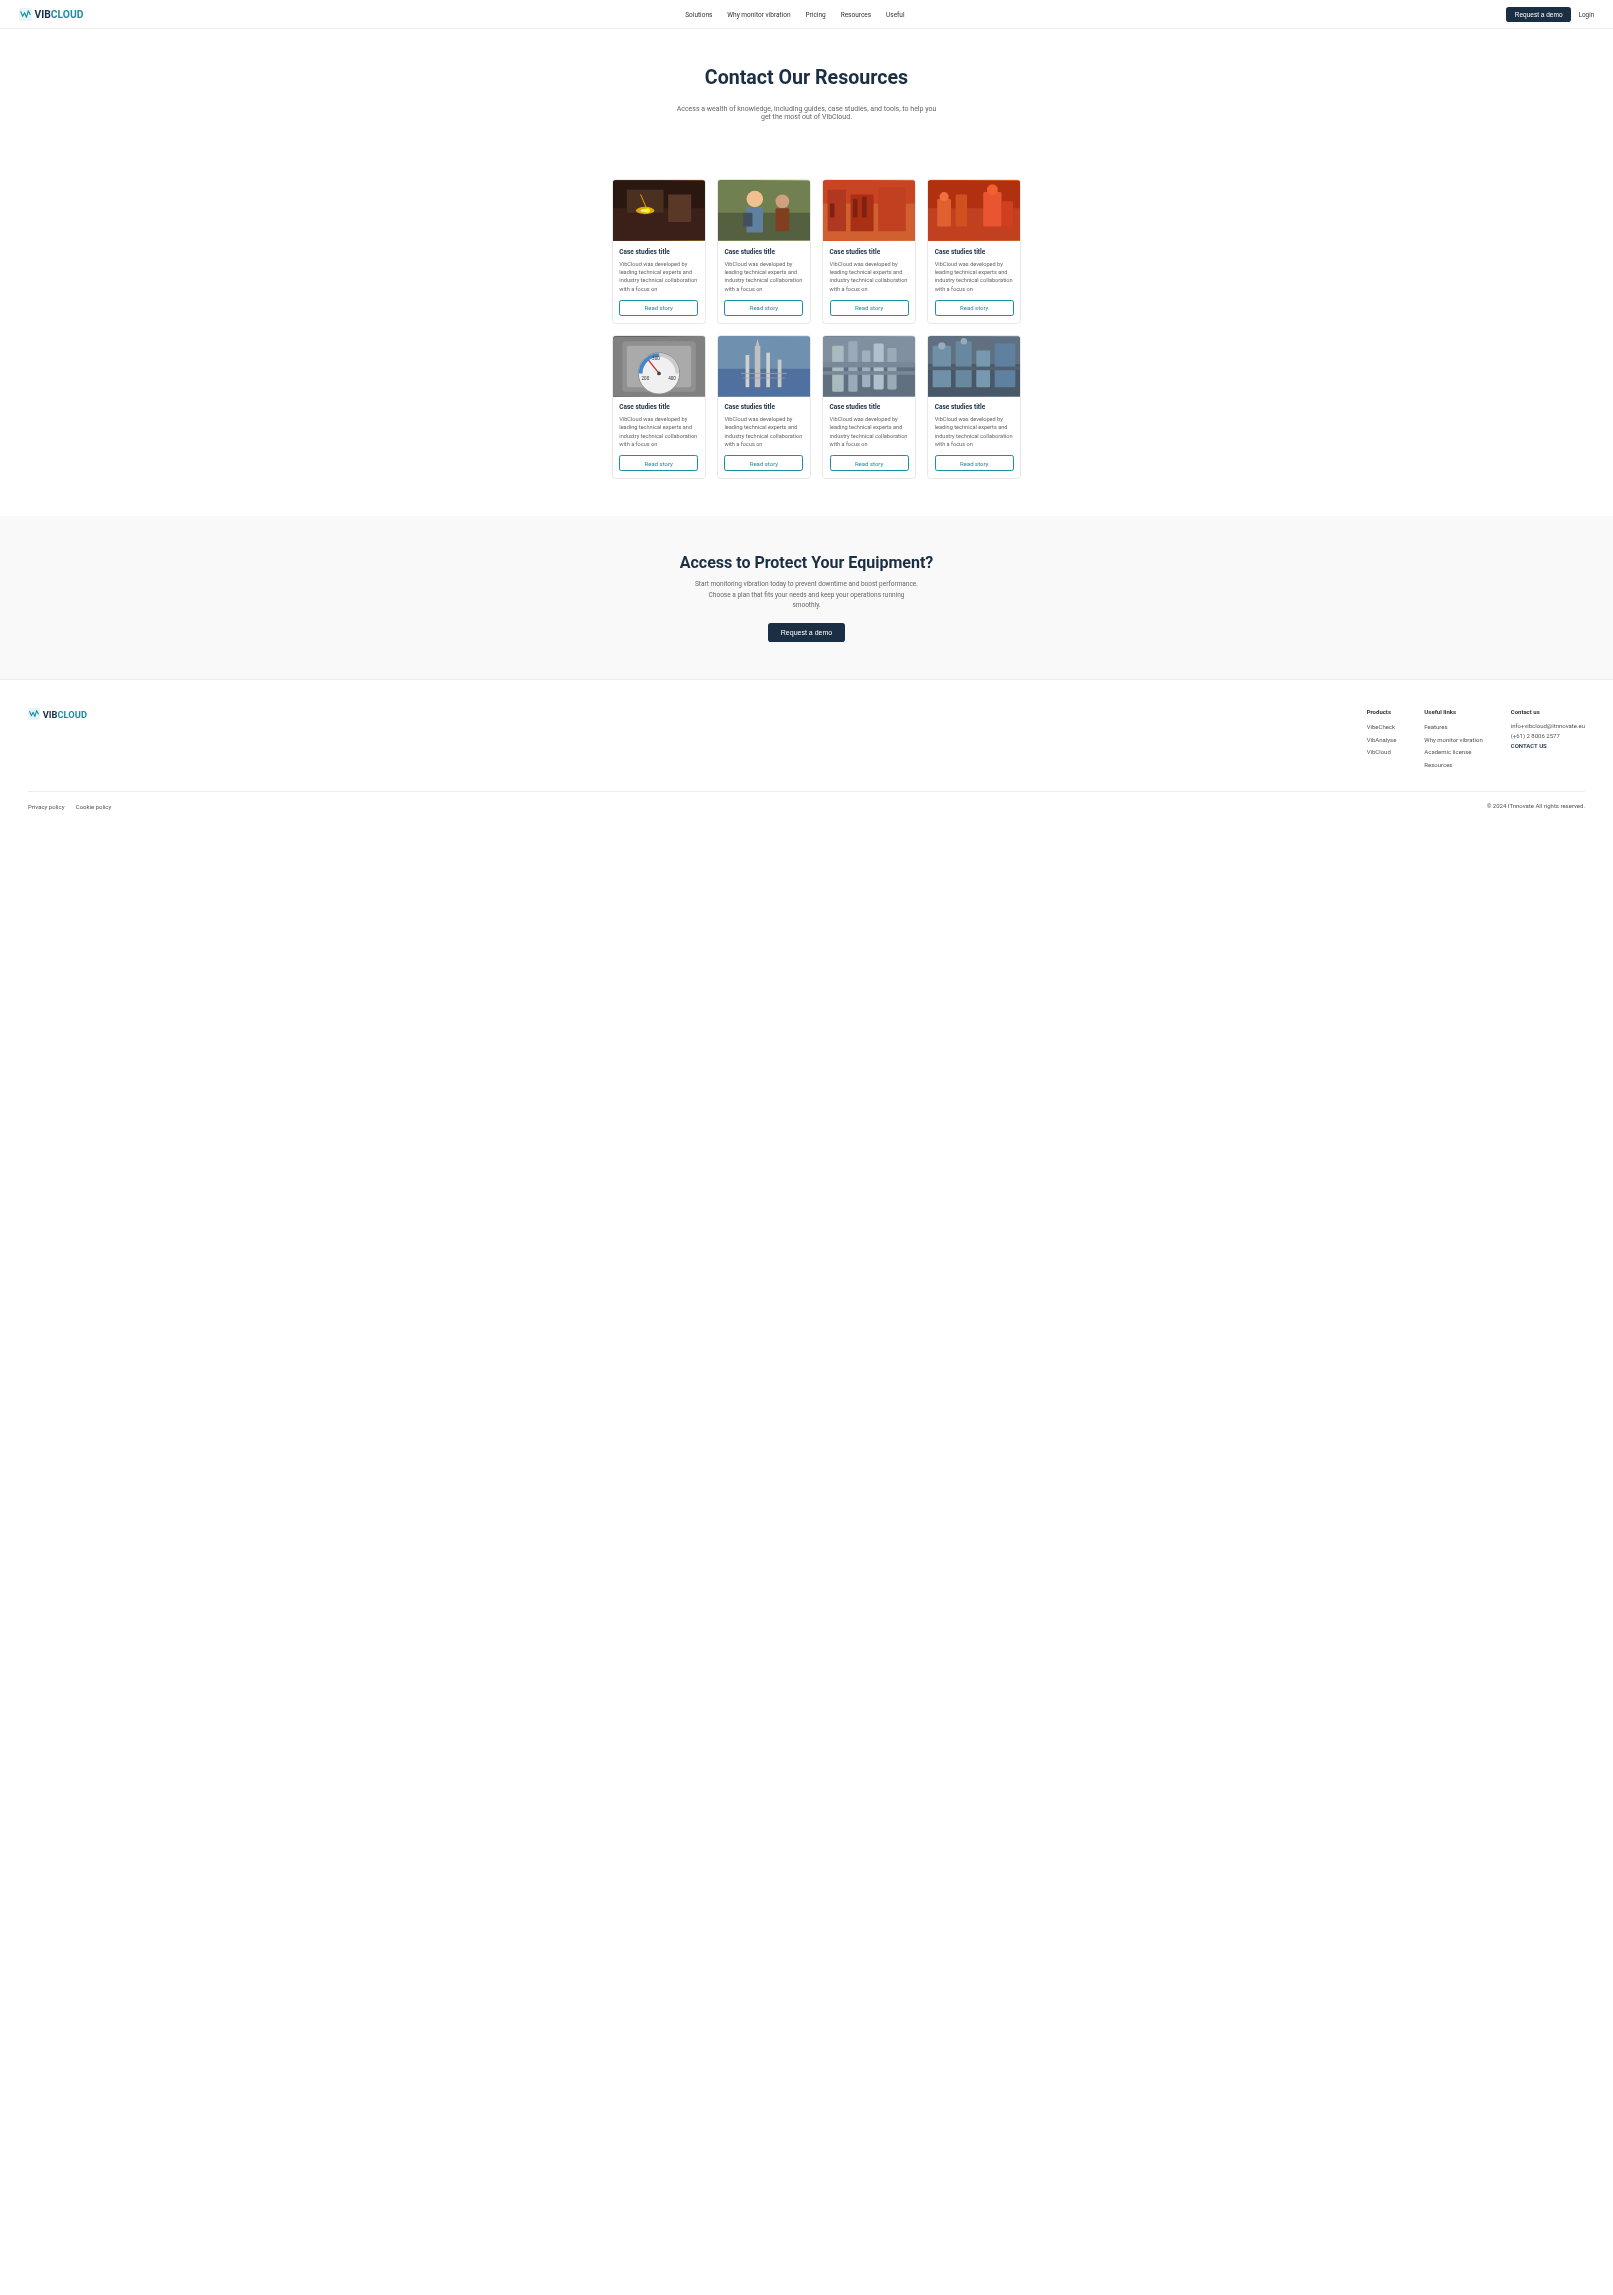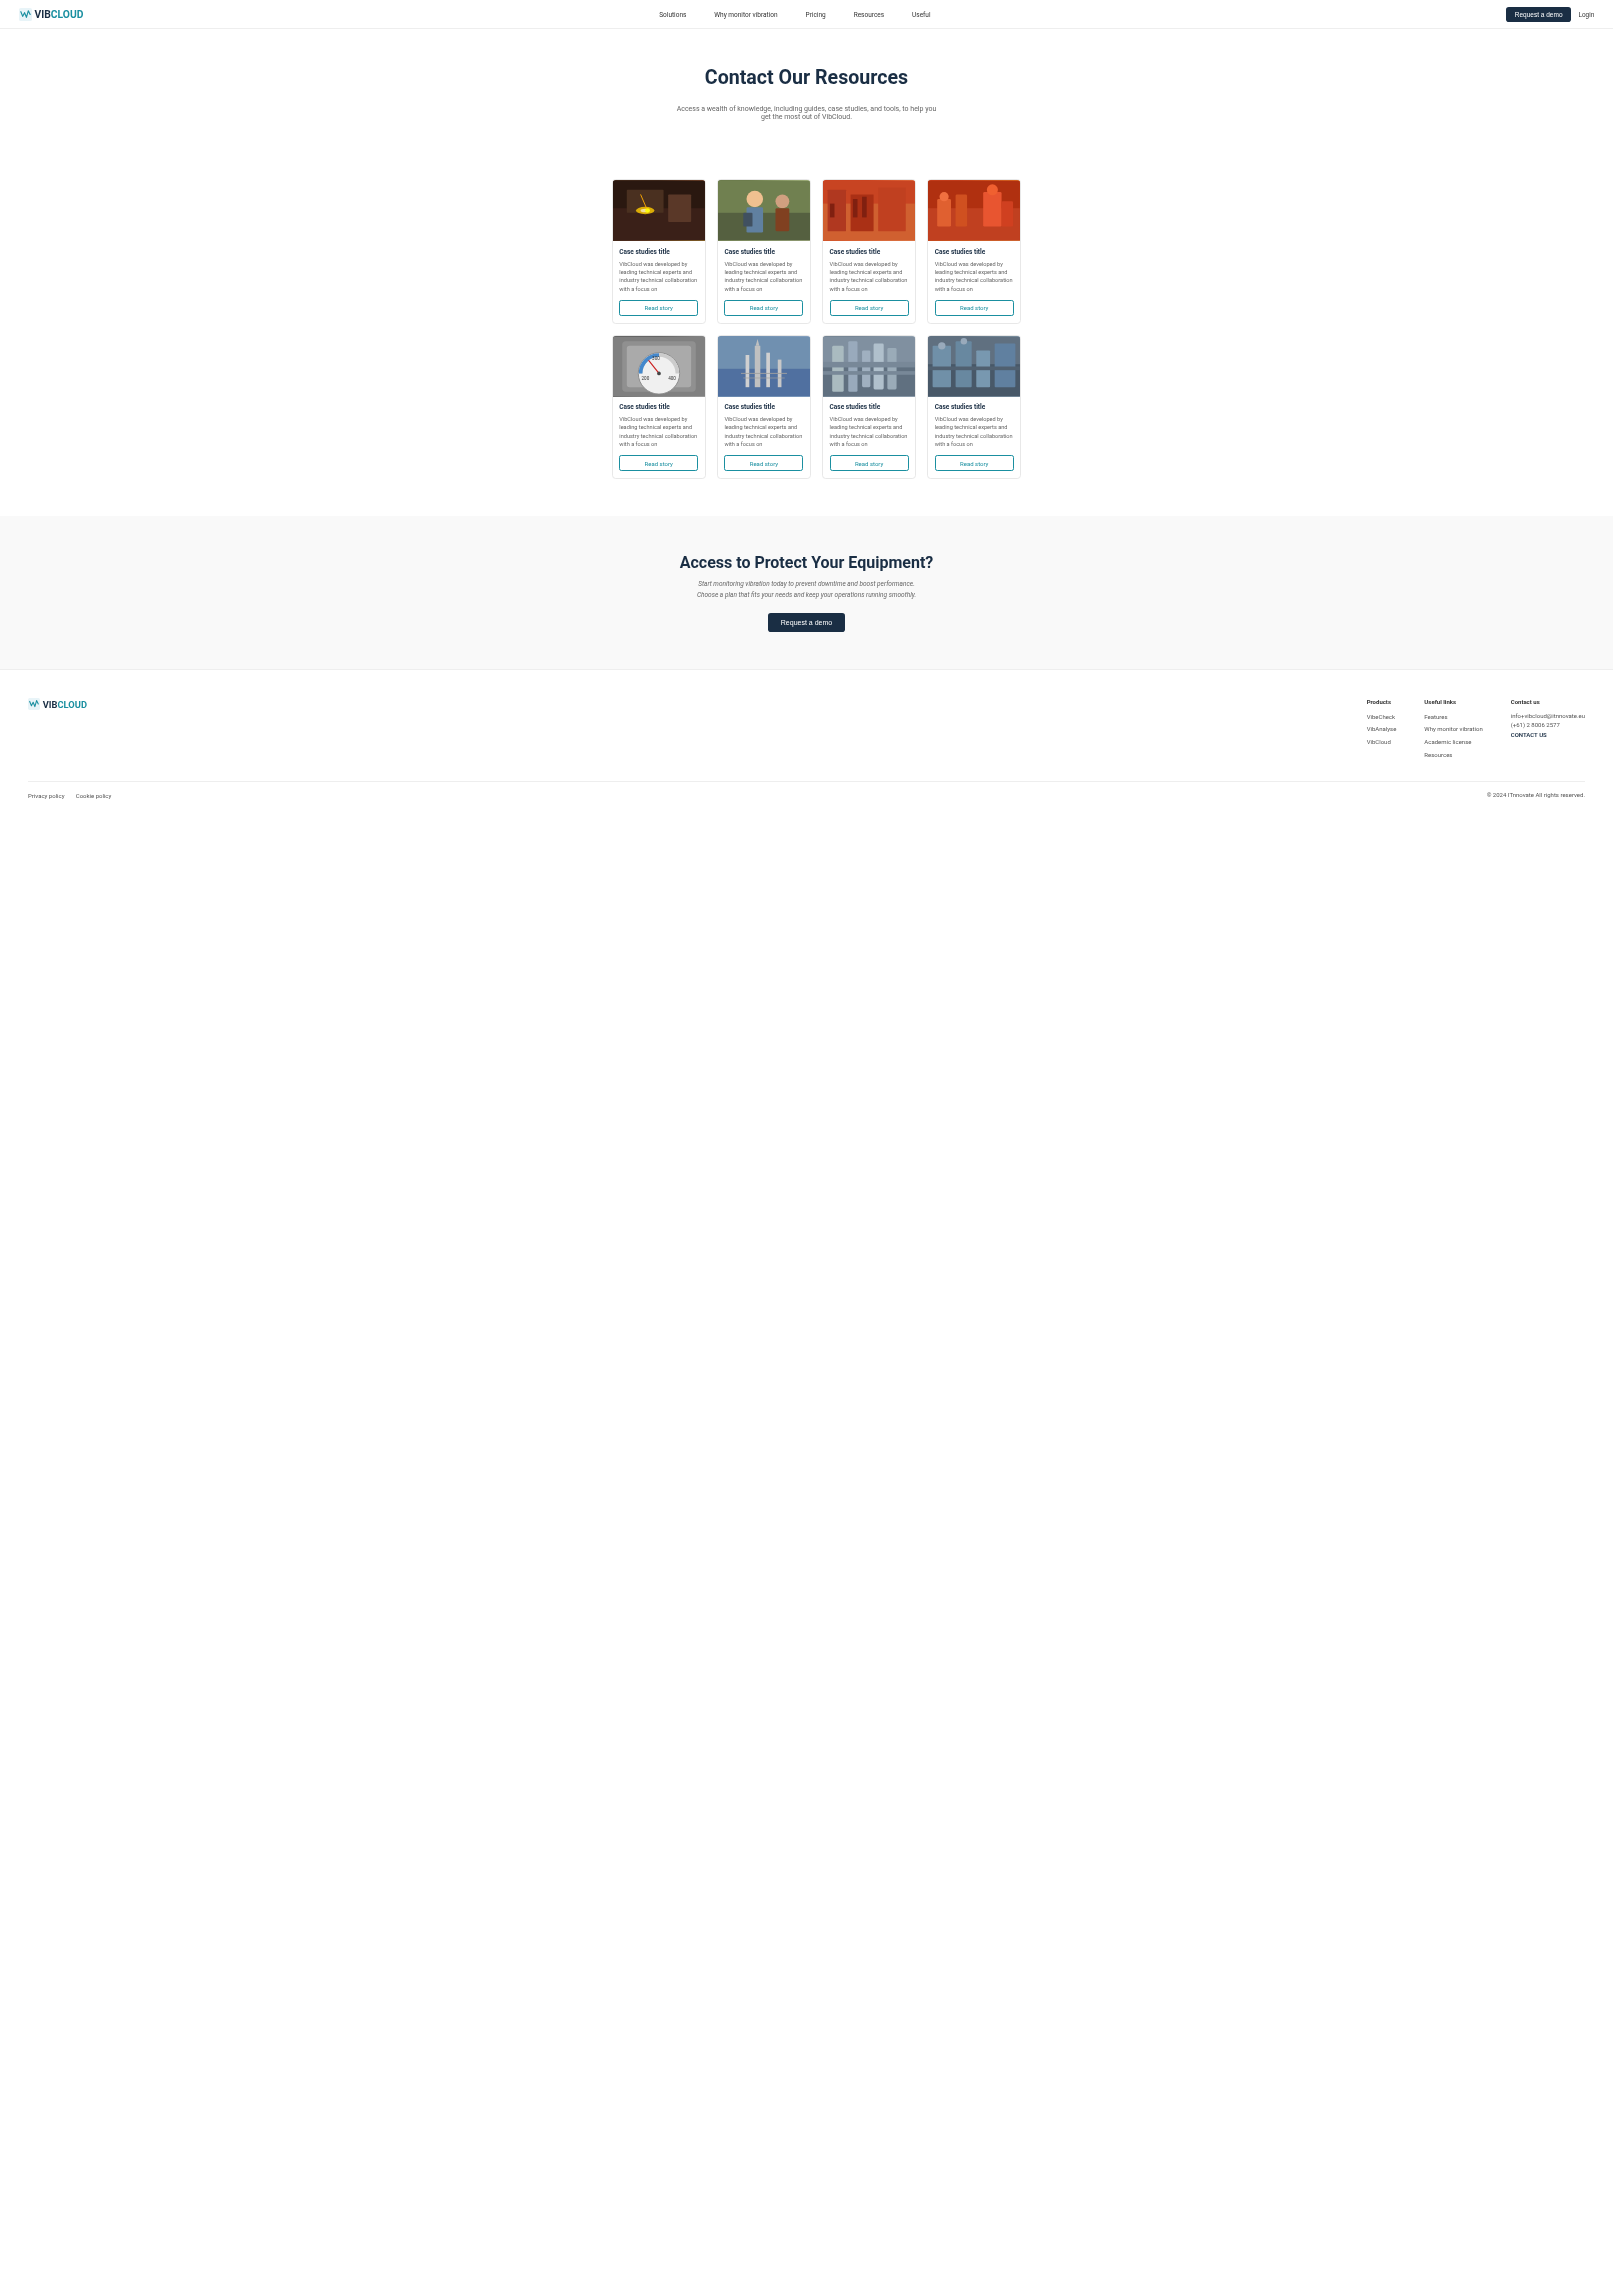--- a/index.html
+++ b/index.html
@@ -32,21 +32,21 @@
       font-weight: 700;
       color: #1a8fa0;
       text-decoration: none;
     }
     .logo-icon {
       width: 13px;
       height: 13px;
     }
     .navbar-links {
       display: flex;
-      gap: 28px;
+      gap: 15px;
       list-style: none;
     }
     .navbar-links a {
       text-decoration: none;
       color: #333;
       font-size: 6.5px;
     }
     .navbar-actions {
       display: flex;
       align-items: center;
@@ -161,21 +161,20 @@
       font-weight: 700;
       color: #1a2e44;
       margin-bottom: 7.5px;
     }
     .cta-section p {
       font-size: 6.5px;
       color: #666;
       max-width: 224px;
       margin: 0 auto 13px;
       line-height: 1.6;
-      font-style: italic;
     }
     .btn-cta-demo {
       background: #1a2e44;
       color: #fff;
       border: none;
       padding: 6px 13px;
       border-radius: 2.8px;
       font-size: 7px;
       cursor: pointer;
     }

